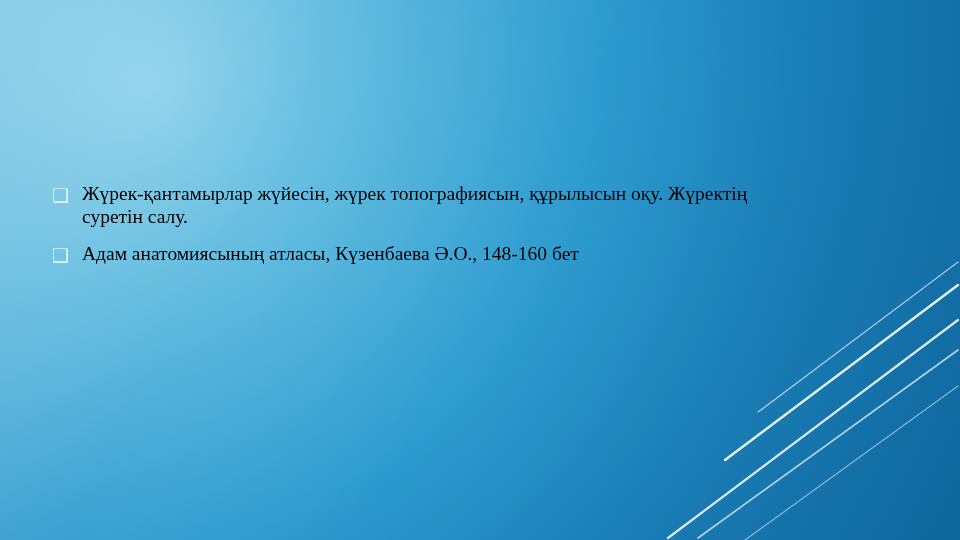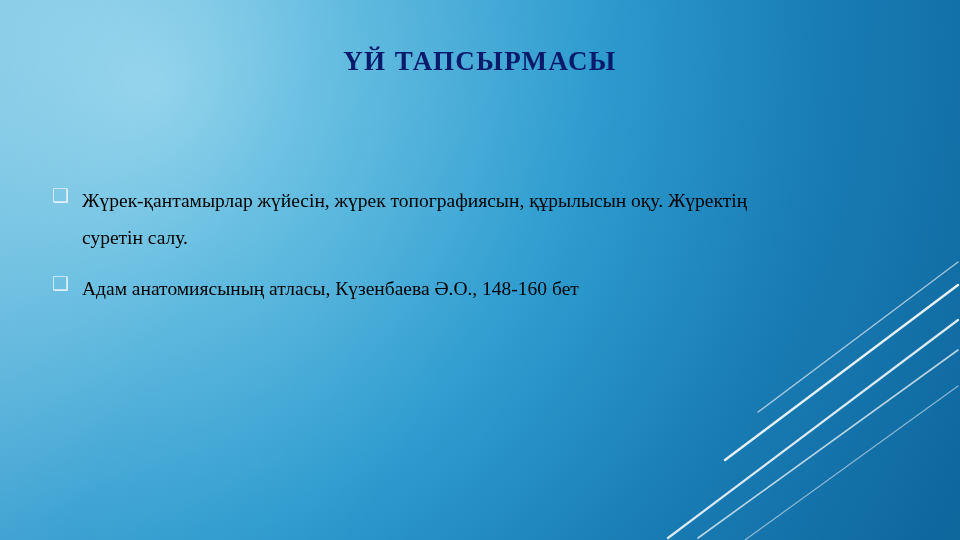--- a/index.html
+++ b/index.html
@@ -75,21 +75,21 @@
     line-height: 26px;
     text-align: left;
     opacity: 0.92;
   }
 
   .bullet-text {
     flex: 1 1 auto;
     color: #000000;
     font-family: "Liberation Serif", serif;
     font-size: 19.5px;
-    line-height: 37px;
+    line-height: 23px;
   }
 
   .bullet-text.sans {
     font-family: Liberation Serif, serif;
   }
 </style>
 </head>
 <body>
 
 <div class="slide">
@@ -99,21 +99,20 @@
   <svg class="streaks" viewBox="0 0 420 330" width="420" height="330" aria-hidden="true">
     <g stroke="#ffffff" fill="none" stroke-linecap="round">
       <line x1="418" y1="110" x2="128" y2="328" stroke-width="2.2" opacity="0.85"></line>
       <line x1="418" y1="140" x2="158" y2="328" stroke-width="1.6" opacity="0.7"></line>
       <line x1="418" y1="75" x2="185" y2="250" stroke-width="2.4" opacity="0.9"></line>
       <line x1="418" y1="52" x2="218" y2="202" stroke-width="1.4" opacity="0.6"></line>
       <line x1="418" y1="176" x2="205" y2="330" stroke-width="1.2" opacity="0.5"></line>
     </g>
   </svg>
 
-  <div class="title">ҮЙ ТАПСЫРМАСЫ</div>
 
   <div class="body-block">
 
     <div class="bullet-row">
       <span class="bullet-glyph">❑</span>
       <span class="bullet-text">Жүрек-қантамырлар жүйесін, жүрек топографиясын, құрылысын оқу. Жүректің суретін салу.</span>
     </div>
 
     <div class="bullet-row">
       <span class="bullet-glyph">❑</span>

